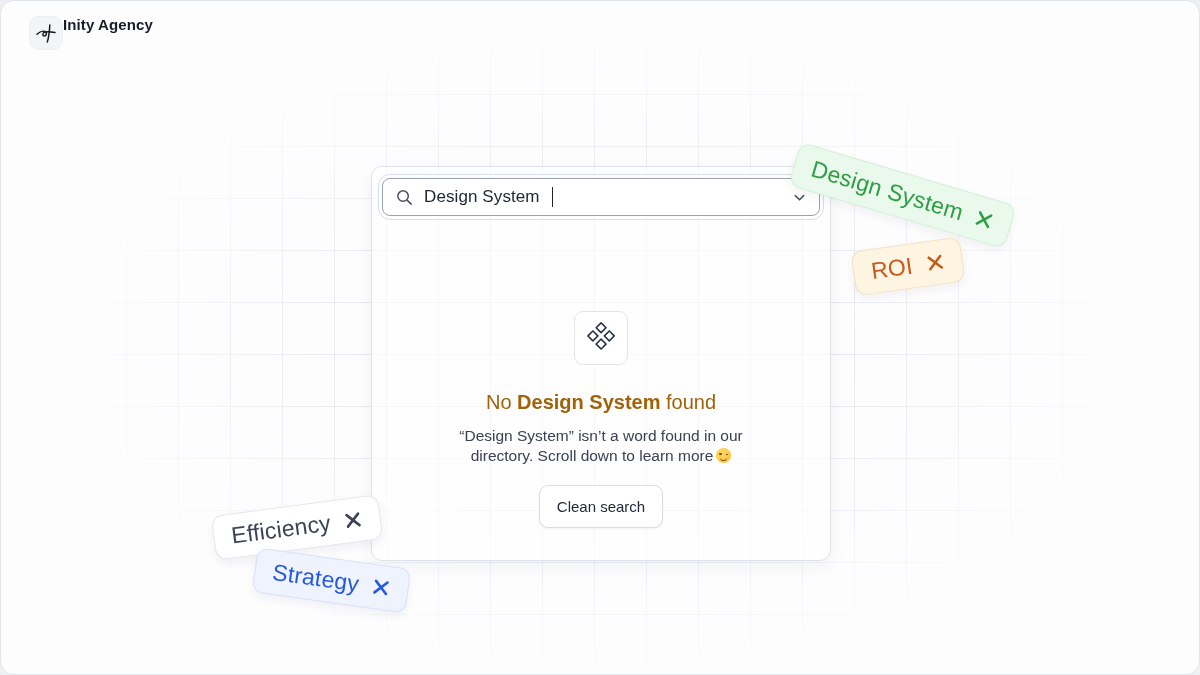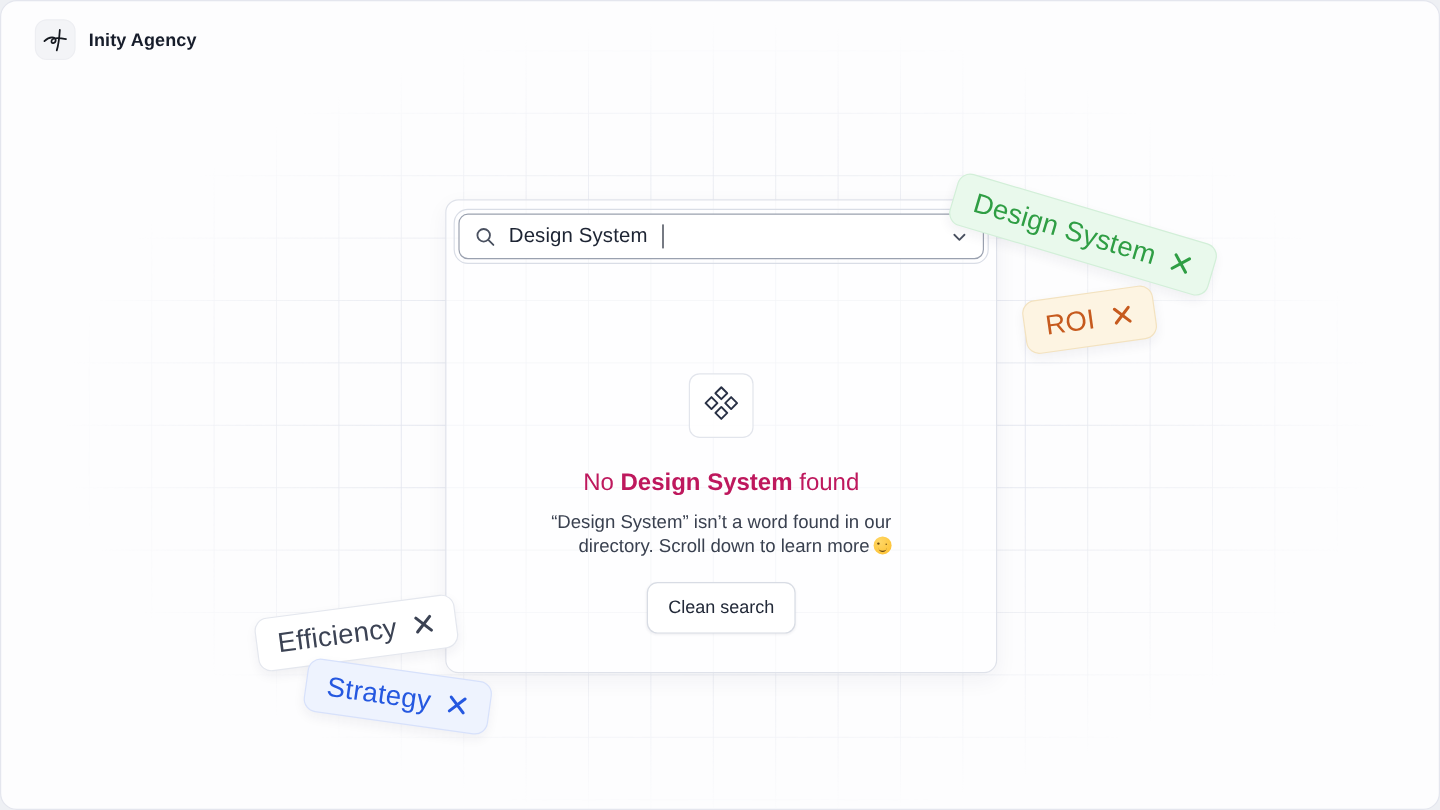--- a/index.html
+++ b/index.html
@@ -16,21 +16,21 @@
     background-image:
       linear-gradient(to right, rgba(223,226,235,.75) 1px, transparent 1px),
       linear-gradient(to bottom, rgba(223,226,235,.75) 1px, transparent 1px);
     background-size:52px 52px; background-position:21px 41px;
     -webkit-mask-image: radial-gradient(ellipse 46% 50% at 50% 52%, #000 45%, transparent 100%);
     mask-image: radial-gradient(ellipse 46% 50% at 50% 52%, #000 45%, transparent 100%);
   }
 
   
   .header { position:absolute; top:0; left:0; right:0; height:64px; display:flex; align-items:center; justify-content:space-between; padding:0 28px; }
-  .brand { display:flex; align-items:center; gap:11px; }
+  .brand { display:flex; align-items:flex-start; }
   .logo-box { width:34px; height:34px; border-radius:10px; background:#f3f4f7; border:1px solid #edeef2; display:flex; align-items:center; justify-content:center; }
   .brand-name { font-size:15px; font-weight:700; color:#171d2b; letter-spacing:.1px; }
   .header-title { font-size:15px; font-weight:700; color:#171d2b; letter-spacing:.1px; }
 
   
   .search-card {
     position:absolute; left:370px; top:165px; width:460px; height:395px;
     background:rgba(255,255,255,.62); border:1px solid #dfe2ea; border-radius:11px;
     box-shadow:0 6px 18px rgba(30,40,70,.05);
     display:flex; flex-direction:column; align-items:center;
@@ -41,23 +41,23 @@
     display:flex; align-items:center; padding:0 12px; gap:10px; cursor:text;
   }
   .query-text { font-size:17px; color:#1d2433; letter-spacing:.1px; }
   .caret { width:1.5px; height:20px; background:#1d2433; margin-left:2px; }
   .spacer { flex:1; }
 
   .empty-icon-box {
     margin-top:84px; width:54px; height:54px; border:1px solid #e2e5ec; border-radius:9px;
     background:rgba(255,255,255,.8); display:flex; align-items:center; justify-content:center;
   }
-  .empty-heading { margin-top:26px; font-size:20px; color:#be185d; font-weight:500; }
+  .empty-heading { margin-top:26px; font-size:20px; color:#a16207; font-weight:500; }
   .empty-heading b { font-weight:700; }
-  .empty-desc { margin-top:12px; font-size:15.5px; line-height:1.32; color:#3a4150; text-align:right; }
+  .empty-desc { margin-top:12px; font-size:15.5px; line-height:1.32; color:#3a4150; text-align:center; }
   .wink {
     display:inline-block; width:15px; height:15px; border-radius:50%;
     background:radial-gradient(circle at 35% 30%, #ffd766, #fdbf2d); position:relative; vertical-align:-2px; margin-left:3px;
   }
   .wink::before { content:""; position:absolute; left:3px; top:4.5px; width:2.4px; height:2.4px; border-radius:50%; background:#6b4a12;
     box-shadow:6.5px 0.5px 0 -0.4px #6b4a12; }
   .wink::after { content:""; position:absolute; left:4px; top:8px; width:7px; height:3.5px; border-bottom:1.4px solid #6b4a12; border-radius:0 0 7px 7px; }
 
   .clean-btn {
     margin-top:18px; font-family:inherit; font-size:15px; color:#222938; background:#fff;

